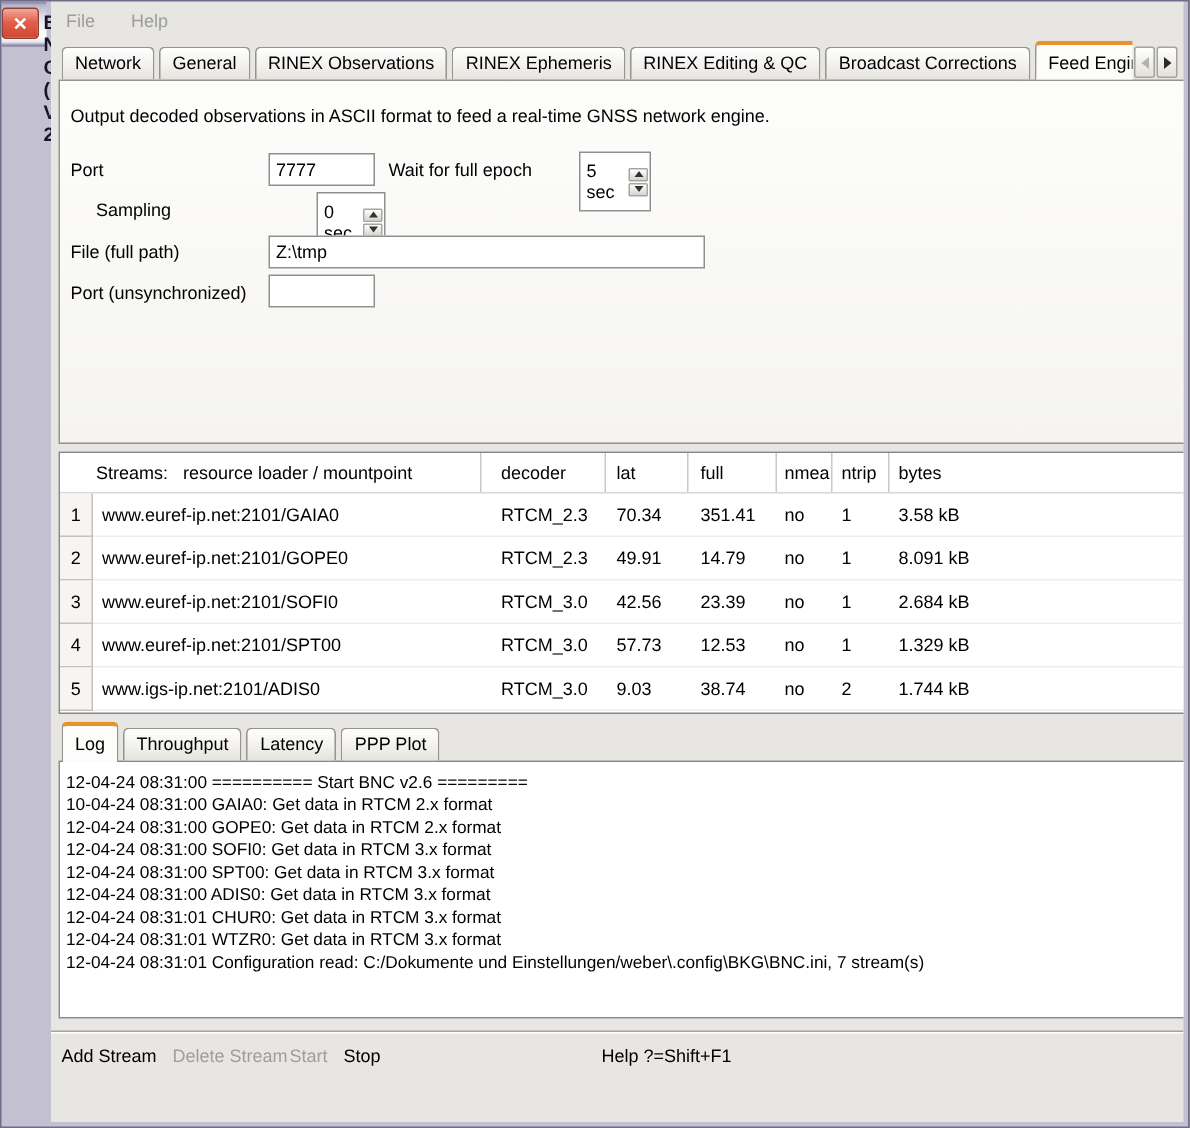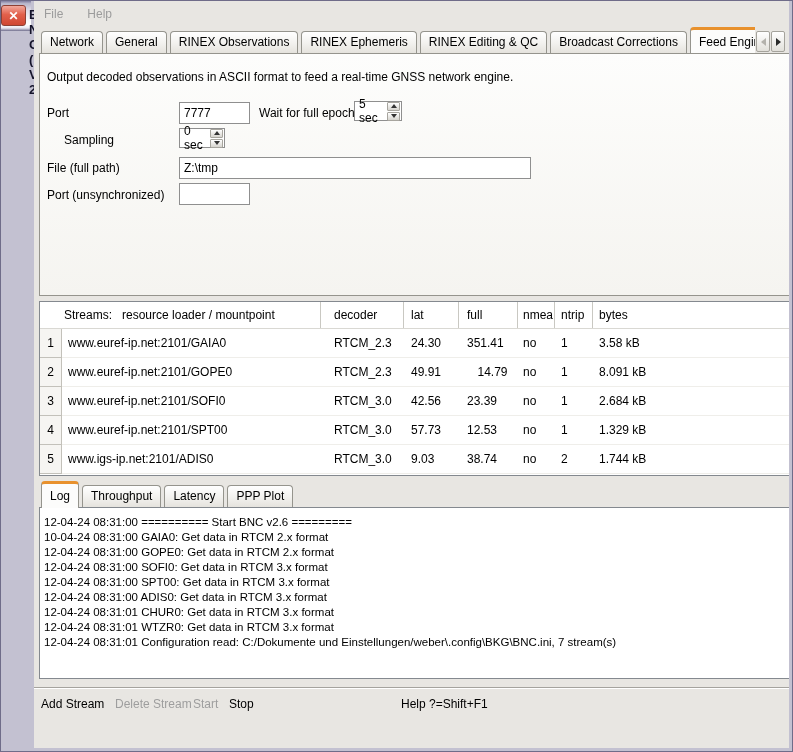--- a/index.html
+++ b/index.html
@@ -48,23 +48,23 @@
   .desc{position:absolute;left:7px;top:16px;}
   .flabel{position:absolute;height:22px;line-height:22px;}
   .lbl-port{left:7px;top:48px;}
   .lbl-wait{left:219px;top:48px;}
   .lbl-sampling{left:24px;top:75px;}
   .lbl-file{left:7px;top:103px;}
   .lbl-unsync{left:7px;top:130px;}
   .inp{position:absolute;border:1px solid #8f8f8f;background:#fff;color:#000;
        font:12px "Liberation Sans",sans-serif;padding:2px 4px;outline:none;}
   .inp-port{left:139px;top:48px;width:71px;height:22px;}
-  .inp-file{left:139px;top:103px;width:352px;height:22px;}
+  .inp-file{left:139px;top:103px;width:291px;height:22px;}
   .inp-unsync{left:139px;top:129px;width:71px;height:22px;}
-  .spin{position:absolute;border:1px solid #8f8f8f;background:#fff;display:flex;align-items:center;height:20px;}
+  .spin{position:absolute;border:1px solid #8f8f8f;background:#fff;display:flex;align-items:center;height:40px;margin-left:32px;}
   .spin-wait{left:314px;top:47px;width:48px;}
   .spin-sampling{left:139px;top:74px;width:46px;}
   .spin .val{flex:1;padding-left:4px;}
   .spin .btns{width:15px;display:flex;flex-direction:column;gap:1px;padding:1px 1px;}
   .sb{height:9px;background:linear-gradient(#ffffff,#d6d4ce);border:1px solid #a7a59e;border-radius:1px;
       display:flex;align-items:center;justify-content:center;}
   .tri-up{width:0;height:0;border-left:3px solid transparent;border-right:3px solid transparent;border-bottom:4px solid #333;}
   .tri-down{width:0;height:0;border-left:3px solid transparent;border-right:3px solid transparent;border-top:4px solid #333;}
   
   .streams{position:absolute;left:5px;top:300px;width:777px;height:175px;background:#fff;border:1px solid #84898f;overflow:hidden;}
@@ -192,32 +192,32 @@
           <div class="hcell" style="width: 59px; padding-left: 8px;">full</div>
           <div class="hcell" style="width: 37px; padding-left: 5px;">nmea</div>
           <div class="hcell" style="width: 38px; padding-left: 6px;">ntrip</div>
           <div class="hcell" style="width: 205px; padding-left: 6px;">bytes</div>
         </div>
       <div class="srows">
           <div class="srow">
             <div class="numcell" style="width: 22px;">1</div>
             <div class="cell" style="width: 259px; padding-left: 6px;">www.euref-ip.net:2101/GAIA0</div>
             <div class="cell" style="width: 83px; padding-left: 13px;">RTCM_2.3</div>
-            <div class="cell" style="width: 55px; padding-left: 7px;">24.30</div>
+            <div class="cell" style="width: 55px; padding-left: 7px;">70.34</div>
             <div class="cell" style="width: 59px; padding-left: 8px;">351.41</div>
             <div class="cell" style="width: 37px; padding-left: 5px;">no</div>
             <div class="cell" style="width: 38px; padding-left: 6px;">1</div>
             <div class="cell" style="width: 205px; padding-left: 6px;">3.58 kB</div>
           </div>
           <div class="srow">
             <div class="numcell" style="width: 22px;">2</div>
             <div class="cell" style="width: 259px; padding-left: 6px;">www.euref-ip.net:2101/GOPE0</div>
             <div class="cell" style="width: 83px; padding-left: 13px;">RTCM_2.3</div>
             <div class="cell" style="width: 55px; padding-left: 7px;">49.91</div>
-            <div class="cell" style="width: 59px; padding-left: 8px; text-align: center;">14.79</div>
+            <div class="cell" style="width: 59px; padding-left: 8px;">14.79</div>
             <div class="cell" style="width: 37px; padding-left: 5px;">no</div>
             <div class="cell" style="width: 38px; padding-left: 6px;">1</div>
             <div class="cell" style="width: 205px; padding-left: 6px;">8.091 kB</div>
           </div>
           <div class="srow">
             <div class="numcell" style="width: 22px;">3</div>
             <div class="cell" style="width: 259px; padding-left: 6px;">www.euref-ip.net:2101/SOFI0</div>
             <div class="cell" style="width: 83px; padding-left: 13px;">RTCM_3.0</div>
             <div class="cell" style="width: 55px; padding-left: 7px;">42.56</div>
             <div class="cell" style="width: 59px; padding-left: 8px;">23.39</div>

